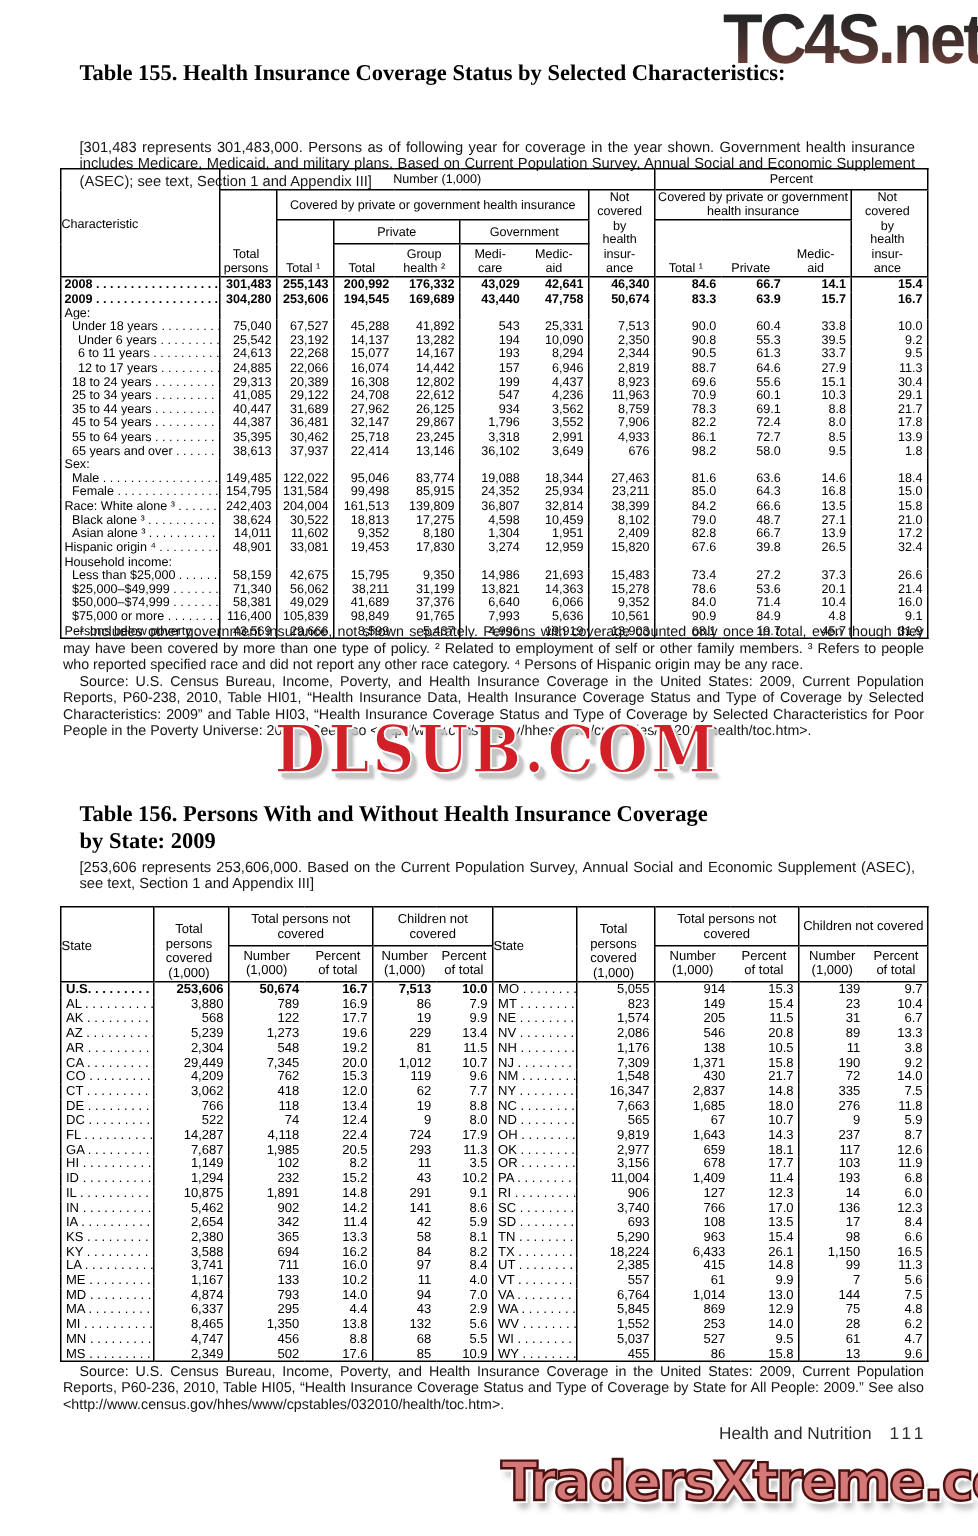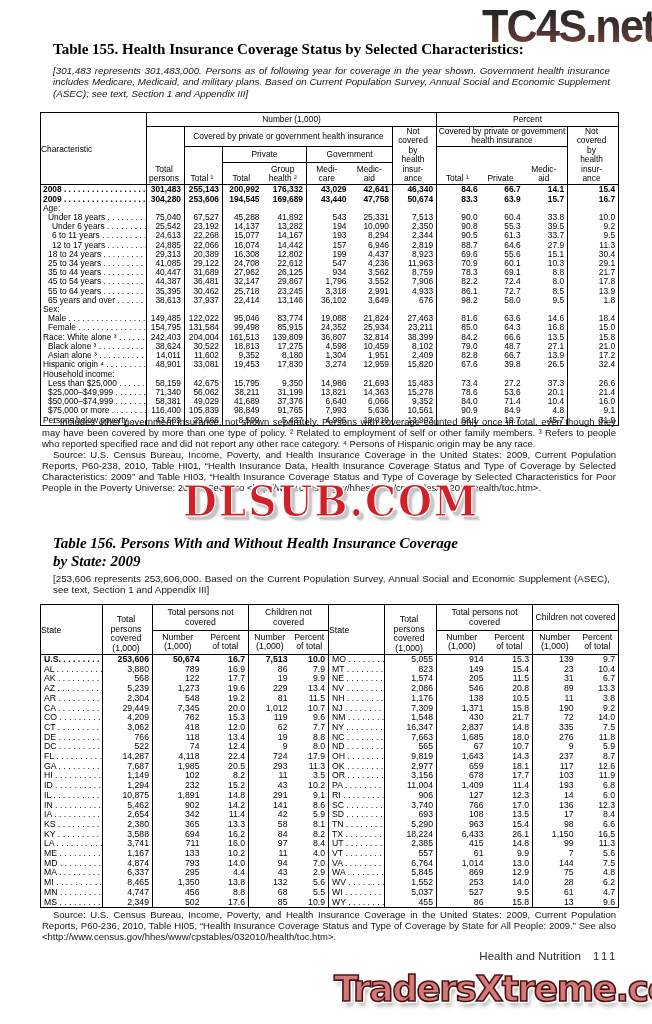--- a/index.html
+++ b/index.html
@@ -2,25 +2,25 @@
 <html><head>
 <meta charset="utf-8">
 <style>
   html,body{margin:0;padding:0;background:#e8e8e8;}
   #page{position:relative;width:652px;height:1024px;background:#ffffff;overflow:hidden;
         font-family:"Liberation Sans",sans-serif;color:#111;}
   
   .t-title{position:absolute;left:53px;width:556px;font-family:"Liberation Serif",serif;
            font-weight:700;font-size:15px;line-height:18px;color:#000;}
   #t155-title{top:40px;}
-  #t156-title{top:534px;font-style:italic;}
+  #t156-title{top:534px;}
   
   .t-note{position:absolute;left:53px;width:557px;font-size:9.8px;line-height:11.4px;
           text-align:justify;color:#161616;}
-  #t155-note{top:65px;font-style:italic;}
+  #t155-note{top:93px;}
   #t156-note{top:573px;}
   
   table{position:absolute;left:40px;border-collapse:collapse;table-layout:fixed;color:#000;
         border:1.4px solid #000;}
   #t155{top:112px;width:578px;font-size:8.4px;}
   #t156{top:604px;width:578px;font-size:8.7px;}
   thead{border-bottom:1.4px solid #000;}
   th,td{padding:0;font-weight:normal;}
   th{font-size:inherit;}
   .grp{text-align:center;vertical-align:middle;line-height:9.4px;border-bottom:1px solid #000;}
@@ -341,21 +341,21 @@
           <td class="num"></td>
           <td class="num bl"></td>
         </tr>
         <tr>
           <td class="lbl ind1"><span>Male</span><span class="dots"> . . . . . . . . . . . . . . . . . . . . . . . . . . . . . . . . . . . . . . . .</span></td>
           <td class="num bl">149,485</td>
           <td class="num bl">122,022</td>
           <td class="num bl">95,046</td>
           <td class="num">83,774</td>
           <td class="num bl">19,088</td>
-          <td class="num">21,824</td>
+          <td class="num">18,344</td>
           <td class="num bl">27,463</td>
           <td class="num bl">81.6</td>
           <td class="num">63.6</td>
           <td class="num">14.6</td>
           <td class="num bl">18.4</td>
         </tr>
         <tr>
           <td class="lbl ind1"><span>Female</span><span class="dots"> . . . . . . . . . . . . . . . . . . . . . . . . . . . . . . . . . . . . . . . .</span></td>
           <td class="num bl">154,795</td>
           <td class="num bl">131,584</td>

